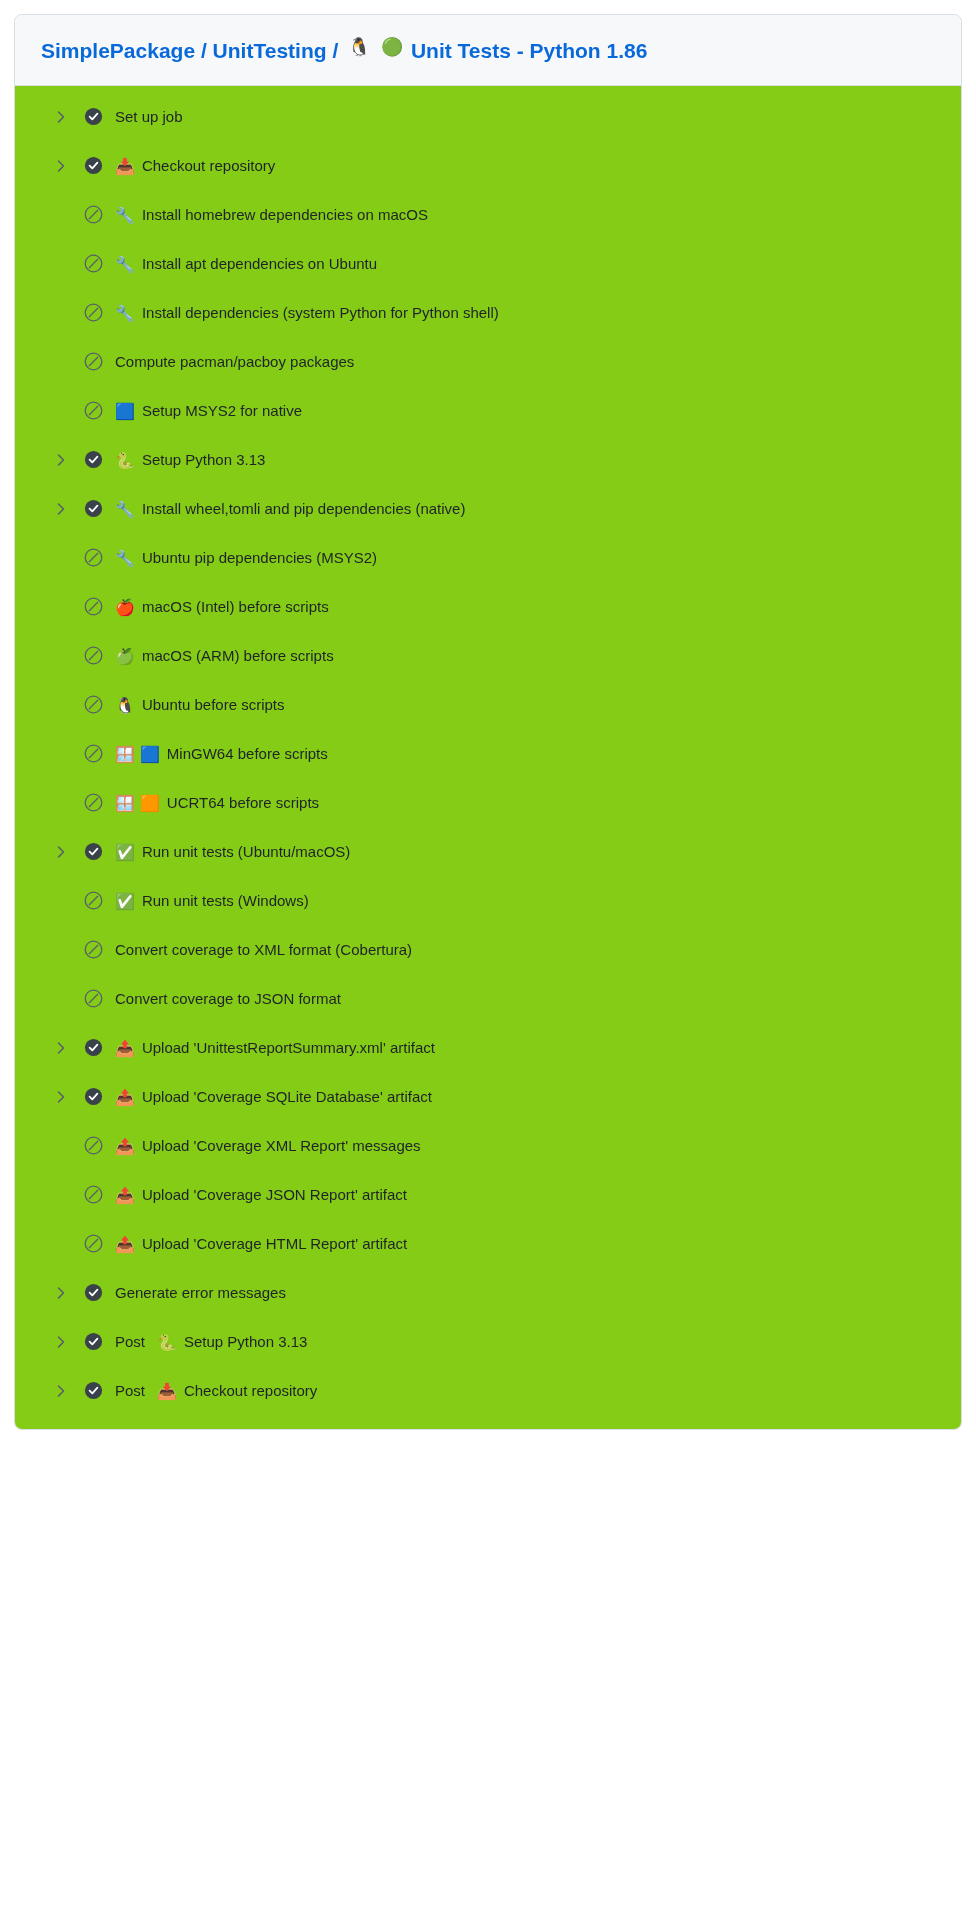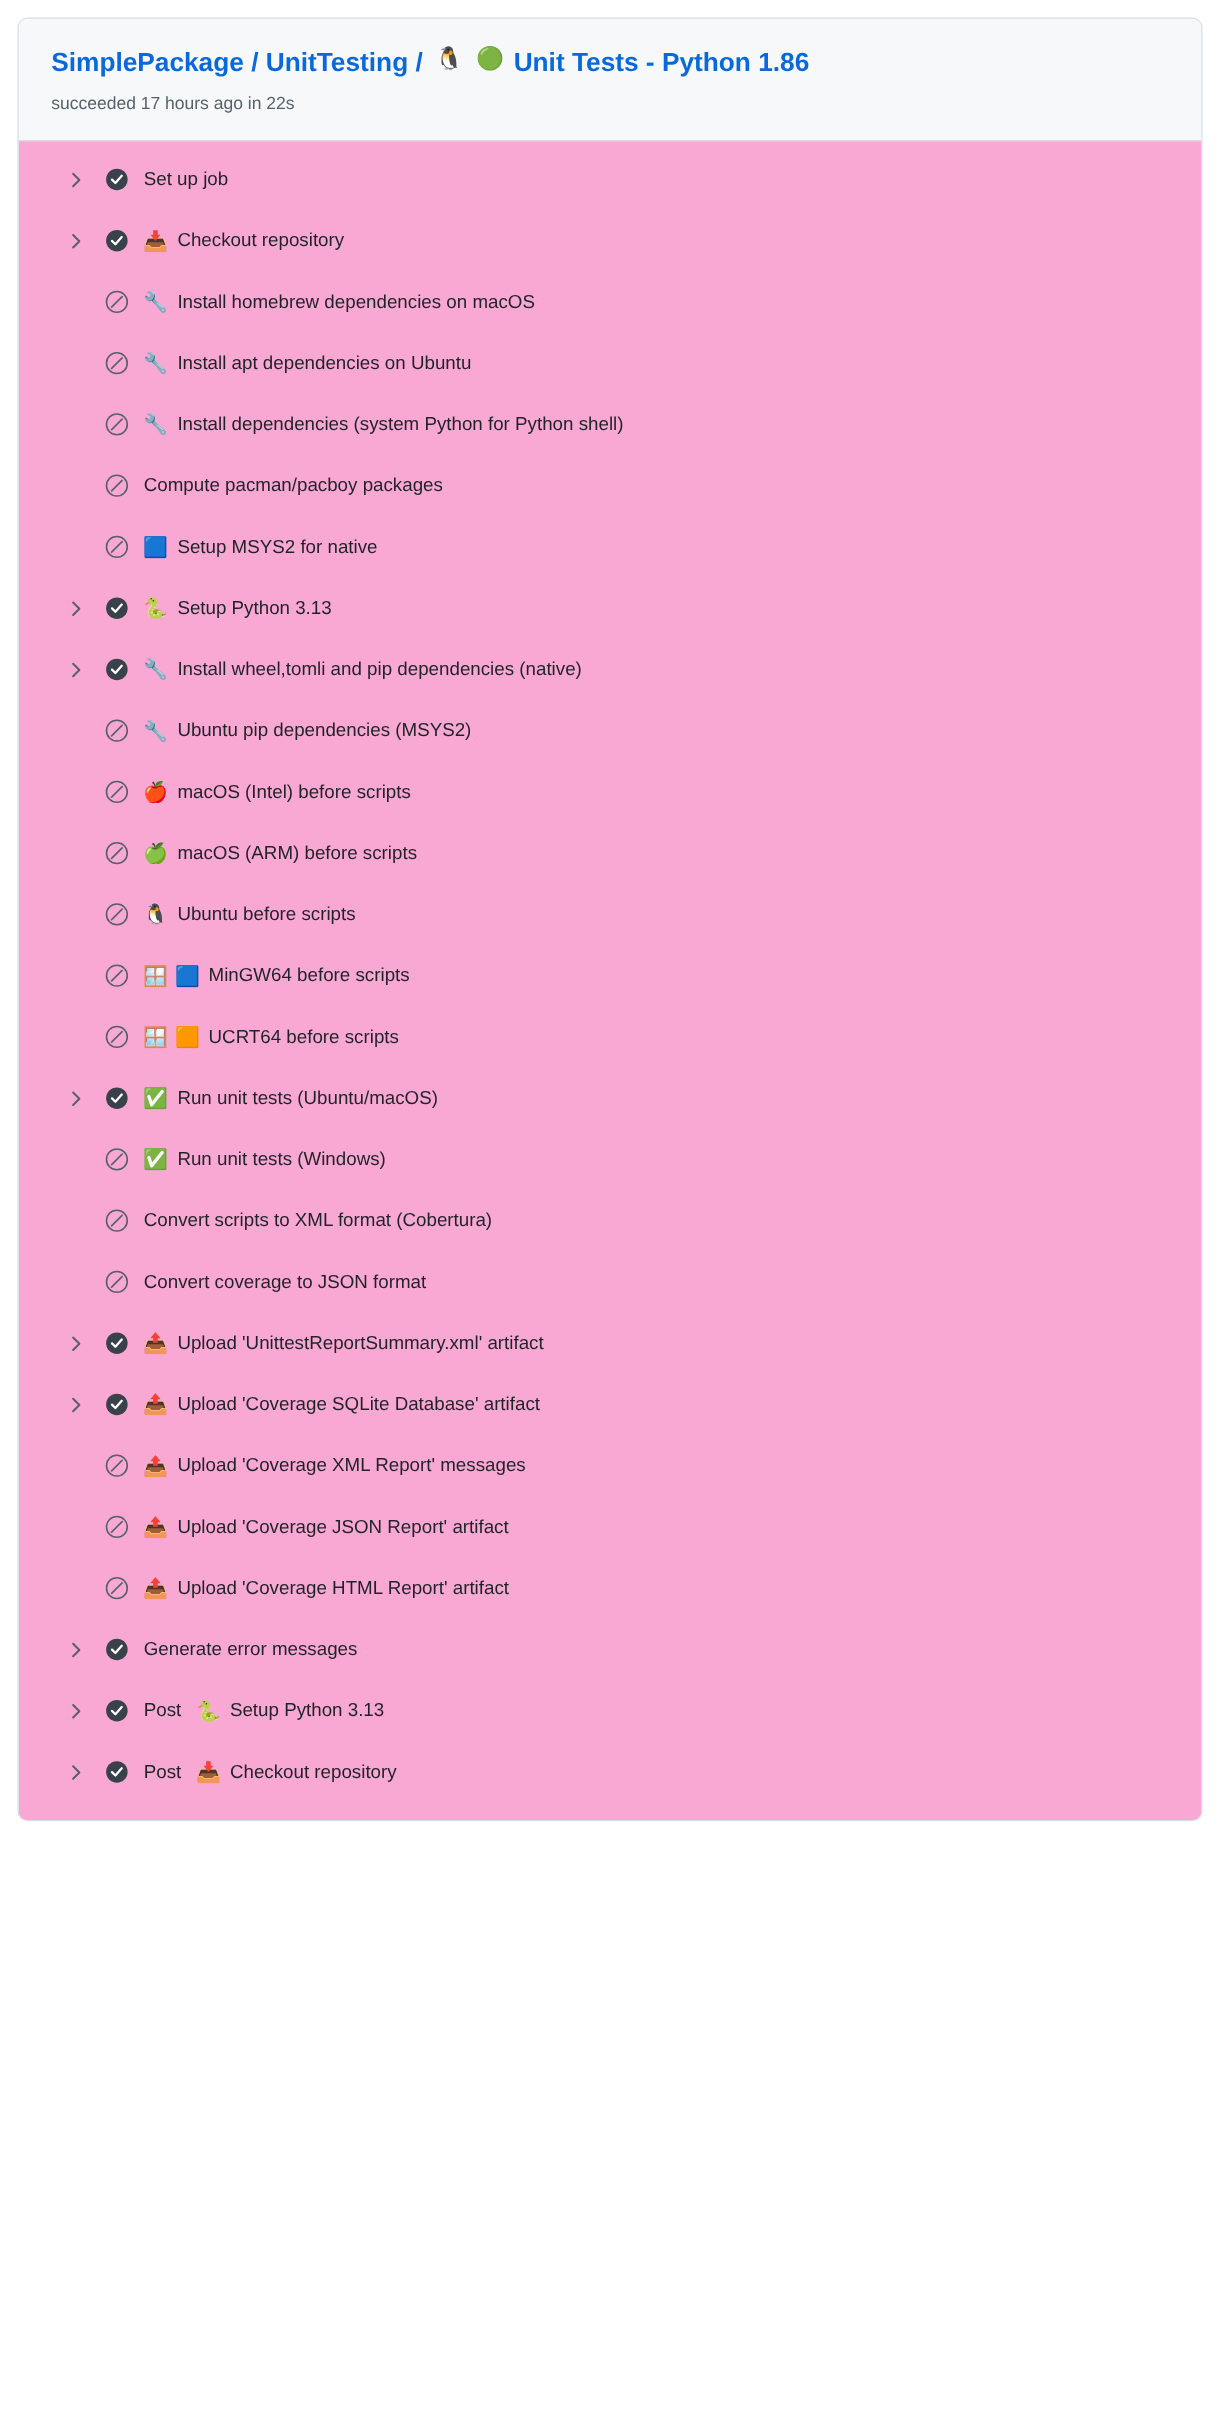--- a/index.html
+++ b/index.html
@@ -58,21 +58,21 @@
     top: 1px;
   }
   .job-sub {
     margin-top: 7px;
     font-size: 14px;
     line-height: 20px;
     color: #57606a;
   }
   
   .steps {
-    background: #f9a8d4;
+    background: #84cc16;
     padding: 6px 0 14px 0;
   }
   .step {
     display: flex;
     align-items: center;
     height: 49px;
     padding-left: 36px;
     font-size: 15px;
     color: #1f2328;
     box-sizing: border-box;
@@ -128,21 +128,20 @@
     <div class="job-header">
       <div class="job-title">
         <span class="crumb">SimplePackage</span>
         <span class="sep"> / </span>
         <span class="crumb">UnitTesting</span>
         <span class="sep"> / </span>
         <span class="emoji title-emoji">🐧</span>
         <span class="emoji title-emoji">🟢</span>
         <span class="crumb">Unit Tests - Python 1.86</span>
       </div>
-      <div class="job-sub">succeeded 17 hours ago in 22s</div>
     </div>
 
     <div class="steps">
         <div class="step">
           <span class="chev">
             <svg width="12" height="14" viewBox="0 0 12 14">
               <path d="M3.5 2 L8.5 7 L3.5 12" fill="none" stroke="#57606a" stroke-width="1.6" stroke-linecap="round" stroke-linejoin="round"></path>
             </svg>
           </span>
           <span class="status">
@@ -434,21 +433,21 @@
               <path d="M3.5 2 L8.5 7 L3.5 12" fill="none" stroke="#57606a" stroke-width="1.6" stroke-linecap="round" stroke-linejoin="round"></path>
             </svg>
           </span>
           <span class="status">
             <svg width="19" height="19" viewBox="0 0 19 19">
               <circle cx="9.5" cy="9.5" r="8.3" fill="none" stroke="#57606a" stroke-width="1.3"></circle>
               <path d="M5.3 13.7 L13.7 5.3" fill="none" stroke="#57606a" stroke-width="1.3" stroke-linecap="round"></path>
             </svg>
           </span>
           <span class="step-label">
-            <span>Convert scripts to XML format (Cobertura)</span>
+            <span>Convert coverage to XML format (Cobertura)</span>
           </span>
         </div>
         <div class="step">
           <span class="chev empty">
             <svg width="12" height="14" viewBox="0 0 12 14">
               <path d="M3.5 2 L8.5 7 L3.5 12" fill="none" stroke="#57606a" stroke-width="1.6" stroke-linecap="round" stroke-linejoin="round"></path>
             </svg>
           </span>
           <span class="status">
             <svg width="19" height="19" viewBox="0 0 19 19">

